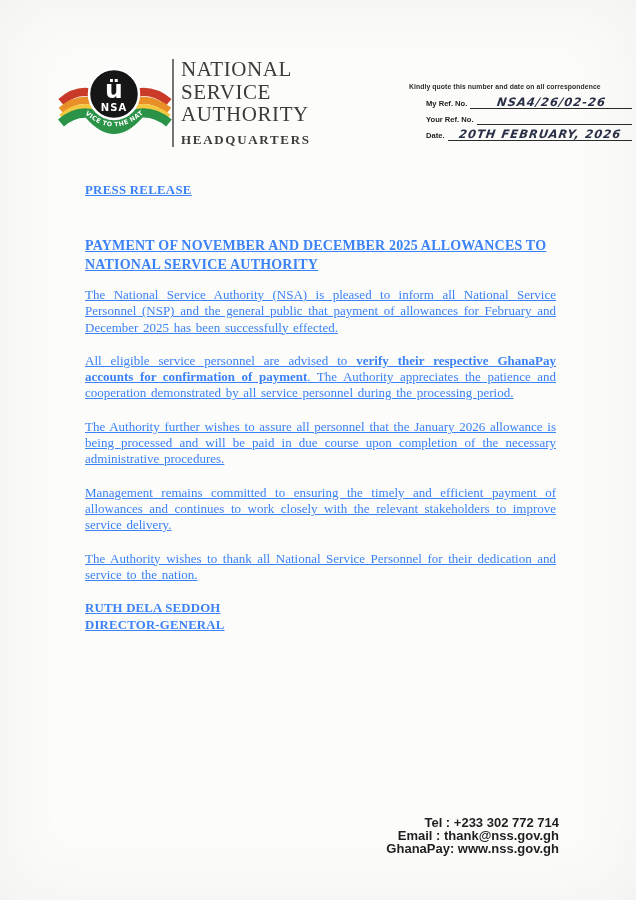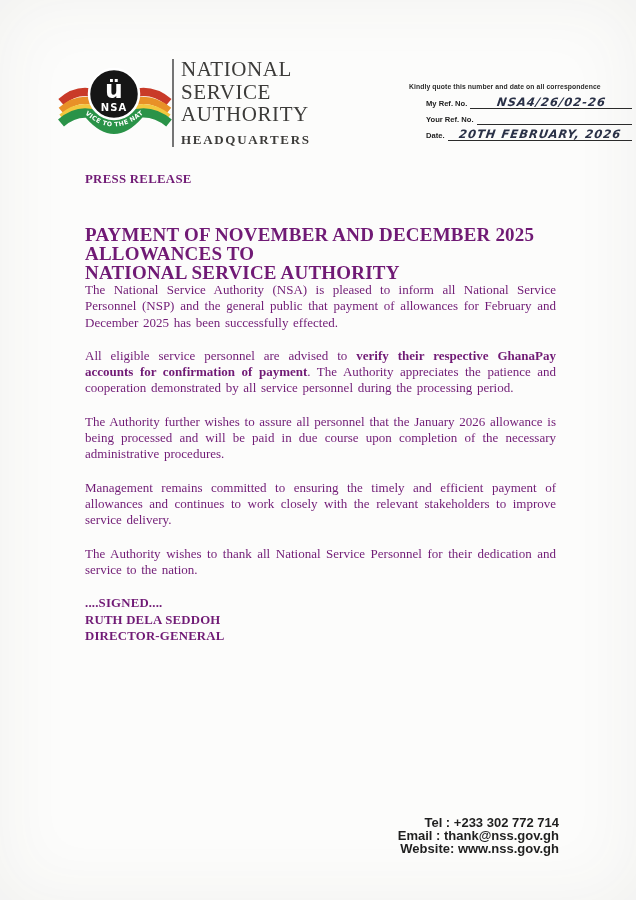--- a/index.html
+++ b/index.html
@@ -47,23 +47,23 @@
   .hand {
     display: inline-block;
     font-family: "DejaVu Sans", sans-serif;
     font-style: italic; font-weight: 600;
     font-size: 11.5px; letter-spacing: 1px; color: #2a3147;
     transform: skewX(-8deg);
     white-space: nowrap;
   }
 
   
-  .body { position: absolute; left: 85px; top: 171px; width: 471px; color: #701a75; }
+  .body { position: absolute; left: 85px; top: 182px; width: 471px; color: #3b82f6; text-decoration: underline; }
   .kicker { font-weight: 700; font-size: 12.8px; line-height: 16px; letter-spacing: 0.3px; margin-bottom: 38px; }
-  .title { font-weight: 700; font-size: 19px; line-height: 19px; letter-spacing: 0.2px; margin-bottom: 0; }
+  .title { font-weight: 700; font-size: 14px; line-height: 19px; letter-spacing: 0.2px; margin-bottom: 13px; }
   .para {
     font-size: 13px; line-height: 16.3px;
     text-align: justify; margin-bottom: 17px; word-spacing: 1.4px;
   }
   .para .bold { font-weight: 700; }
   .sig { margin-top: 6px; font-weight: 700; font-size: 12.8px; line-height: 16.6px; letter-spacing: 0.2px; }
 
   
   .footer {
     position: absolute; right: 77px; top: 816px;
@@ -124,25 +124,24 @@
         <div>NATIONAL SERVICE AUTHORITY</div>
       </div>
     <div>
         <div class="para"><span>The National Service Authority (NSA) is pleased to inform all National Service Personnel (NSP) and the general public that payment of allowances for February and December 2025 has been successfully effected.</span></div>
         <div class="para"><span>All eligible service personnel are advised to </span><span class="bold">verify their respective GhanaPay accounts for confirmation of payment</span><span>. The Authority appreciates the patience and cooperation demonstrated by all service personnel during the processing period.</span></div>
         <div class="para"><span>The Authority further wishes to assure all personnel that the January 2026 allowance is being processed and will be paid in due course upon completion of the necessary administrative procedures.</span></div>
         <div class="para"><span>Management remains committed to ensuring the timely and efficient payment of allowances and continues to work closely with the relevant stakeholders to improve service delivery.</span></div>
         <div class="para"><span>The Authority wishes to thank all National Service Personnel for their dedication and service to the nation.</span></div>
       </div>
     <div class="sig">
-        <div>....SIGNED....</div>
         <div>RUTH DELA SEDDOH</div>
         <div>DIRECTOR-GENERAL</div>
       </div>
   </main>
 
   <footer class="footer">
       <div>Tel : +233 302 772 714</div>
       <div>Email : thank@nss.gov.gh</div>
-      <div>Website: www.nss.gov.gh</div>
+      <div>GhanaPay: www.nss.gov.gh</div>
     </footer>
 
 </div>
 
 </body></html>

